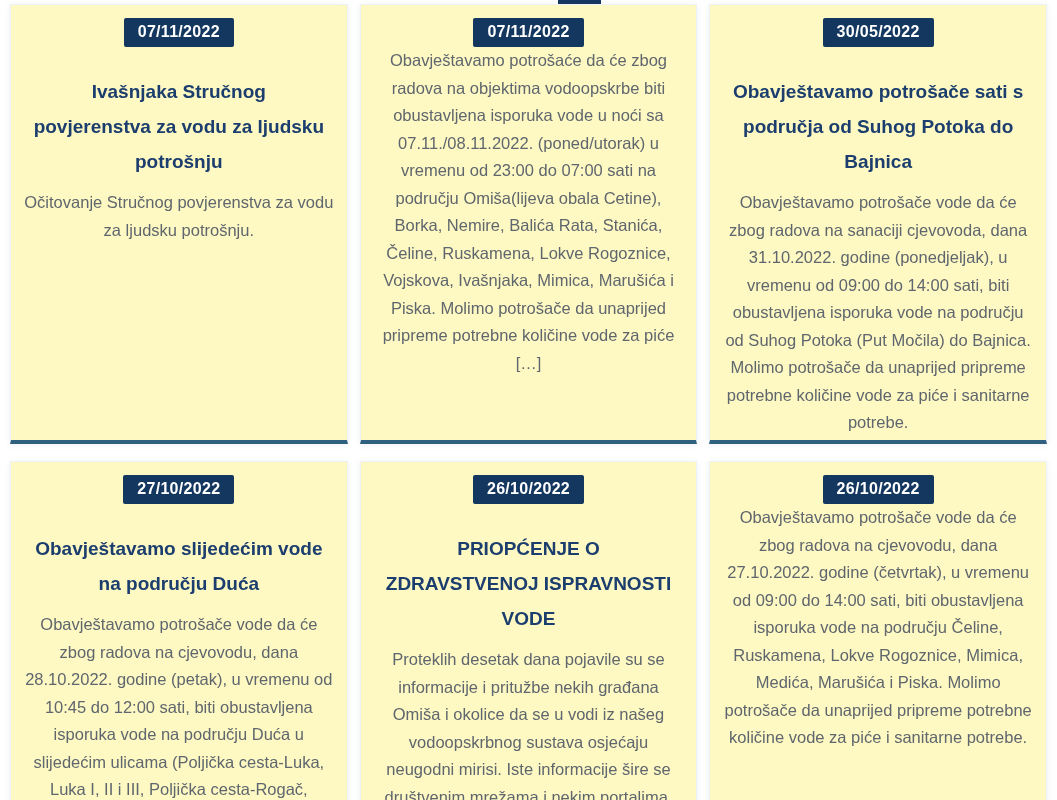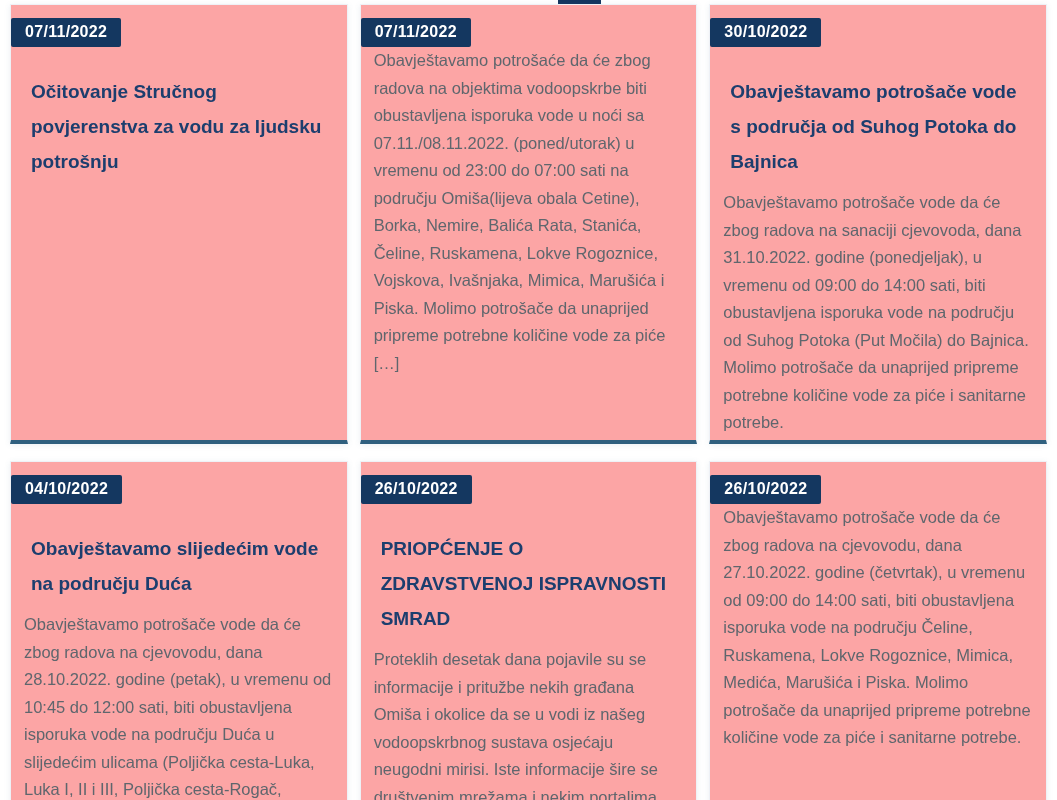--- a/index.html
+++ b/index.html
@@ -19,25 +19,25 @@
     position: absolute;
     left: 10px; top: 4px;
     width: 1037px;
     display: grid;
     grid-template-columns: repeat(3, 1fr);
     grid-template-rows: 440px auto;
     column-gap: 12px;
     row-gap: 17px;
   }
   .news-card {
-    background: #fca5a5;
+    background: #fef9c3;
     border: 1px solid #eef1f6;
     border-bottom: 4px solid var(--card-border, #30607f);
     box-shadow: 0 1px 6px rgba(70,110,150,0.10);
-    text-align: left;
+    text-align: center;
     padding: 13px 0 14px 0;
     overflow: hidden;
   }
   .date-badge {
     display: inline-block;
     background: var(--badge-bg, #143760);
     color: #ffffff;
     font-size: 16px;
     font-weight: bold;
     letter-spacing: 0.3px;
@@ -62,43 +62,44 @@
 </style>
 </head>
 <body>
 
 <div class="clipped-top-fragment"></div>
 
 <main class="news-grid">
 
   <article class="news-card">
     <span class="date-badge">07/11/2022</span>
-    <h3 class="news-title">Očitovanje Stručnog povjerenstva za vodu za ljudsku potrošnju</h3>
+    <h3 class="news-title">Ivašnjaka Stručnog povjerenstva za vodu za ljudsku potrošnju</h3>
+    <p class="news-excerpt">Očitovanje Stručnog povjerenstva za vodu za ljudsku potrošnju.</p>
   </article>
 
   <article class="news-card">
     <span class="date-badge">07/11/2022</span>
     <p class="news-excerpt">Obavještavamo potrošaće da će zbog radova na objektima vodoopskrbe biti obustavljena isporuka vode u noći sa 07.11./08.11.2022. (poned/utorak) u vremenu od 23:00 do 07:00 sati na području Omiša(lijeva obala Cetine), Borka, Nemire, Balića Rata, Stanića, Čeline, Ruskamena, Lokve Rogoznice, Vojskova, Ivašnjaka, Mimica, Marušića i Piska. Molimo potrošače da unaprijed pripreme potrebne količine vode za piće […]</p>
   </article>
 
   <article class="news-card">
-    <span class="date-badge">30/10/2022</span>
-    <h3 class="news-title">Obavještavamo potrošače vode s područja od Suhog Potoka do Bajnica</h3>
+    <span class="date-badge">30/05/2022</span>
+    <h3 class="news-title">Obavještavamo potrošače sati s područja od Suhog Potoka do Bajnica</h3>
     <p class="news-excerpt">Obavještavamo potrošače vode da će zbog radova na sanaciji cjevovoda, dana 31.10.2022. godine (ponedjeljak), u vremenu od 09:00 do 14:00 sati, biti obustavljena isporuka vode na području od Suhog Potoka (Put Močila) do Bajnica. Molimo potrošače da unaprijed pripreme potrebne količine vode za piće i sanitarne potrebe.</p>
   </article>
 
   <article class="news-card">
-    <span class="date-badge">04/10/2022</span>
+    <span class="date-badge">27/10/2022</span>
     <h3 class="news-title">Obavještavamo slijedećim vode na području Duća</h3>
     <p class="news-excerpt">Obavještavamo potrošače vode da će zbog radova na cjevovodu, dana 28.10.2022. godine (petak), u vremenu od 10:45 do 12:00 sati, biti obustavljena isporuka vode na području Duća u slijedećim ulicama (Poljička cesta-Luka, Luka I, II i III, Poljička cesta-Rogač, Rogač I, II, III, IV i V,  Vavlje I). Molimo potrošače da unaprijed pripreme potrebne količine […]</p>
   </article>
 
   <article class="news-card">
     <span class="date-badge">26/10/2022</span>
-    <h3 class="news-title">PRIOPĆENJE O ZDRAVSTVENOJ ISPRAVNOSTI SMRAD</h3>
+    <h3 class="news-title">PRIOPĆENJE O ZDRAVSTVENOJ ISPRAVNOSTI VODE</h3>
     <p class="news-excerpt">Proteklih desetak dana pojavile su se informacije i pritužbe nekih građana Omiša i okolice da se u vodi iz našeg vodoopskrbnog sustava osjećaju neugodni mirisi. Iste informacije šire se društvenim mrežama i nekim portalima, štoviše sa konotacijama dramatičnog stanja i ugroze zdravlja ljudi (tako na portalu Dalmacija danas stoji bombastičan naslov GROZOTA I SMRAD U</p>
   </article>
 
   <article class="news-card">
     <span class="date-badge">26/10/2022</span>
     <p class="news-excerpt">Obavještavamo potrošače vode da će zbog radova na cjevovodu, dana 27.10.2022. godine (četvrtak), u vremenu od 09:00 do 14:00 sati, biti obustavljena isporuka vode na području Čeline, Ruskamena, Lokve Rogoznice, Mimica, Medića, Marušića i Piska. Molimo potrošače da unaprijed pripreme potrebne količine vode za piće i sanitarne potrebe.</p>
   </article>
 
 </main>
 

